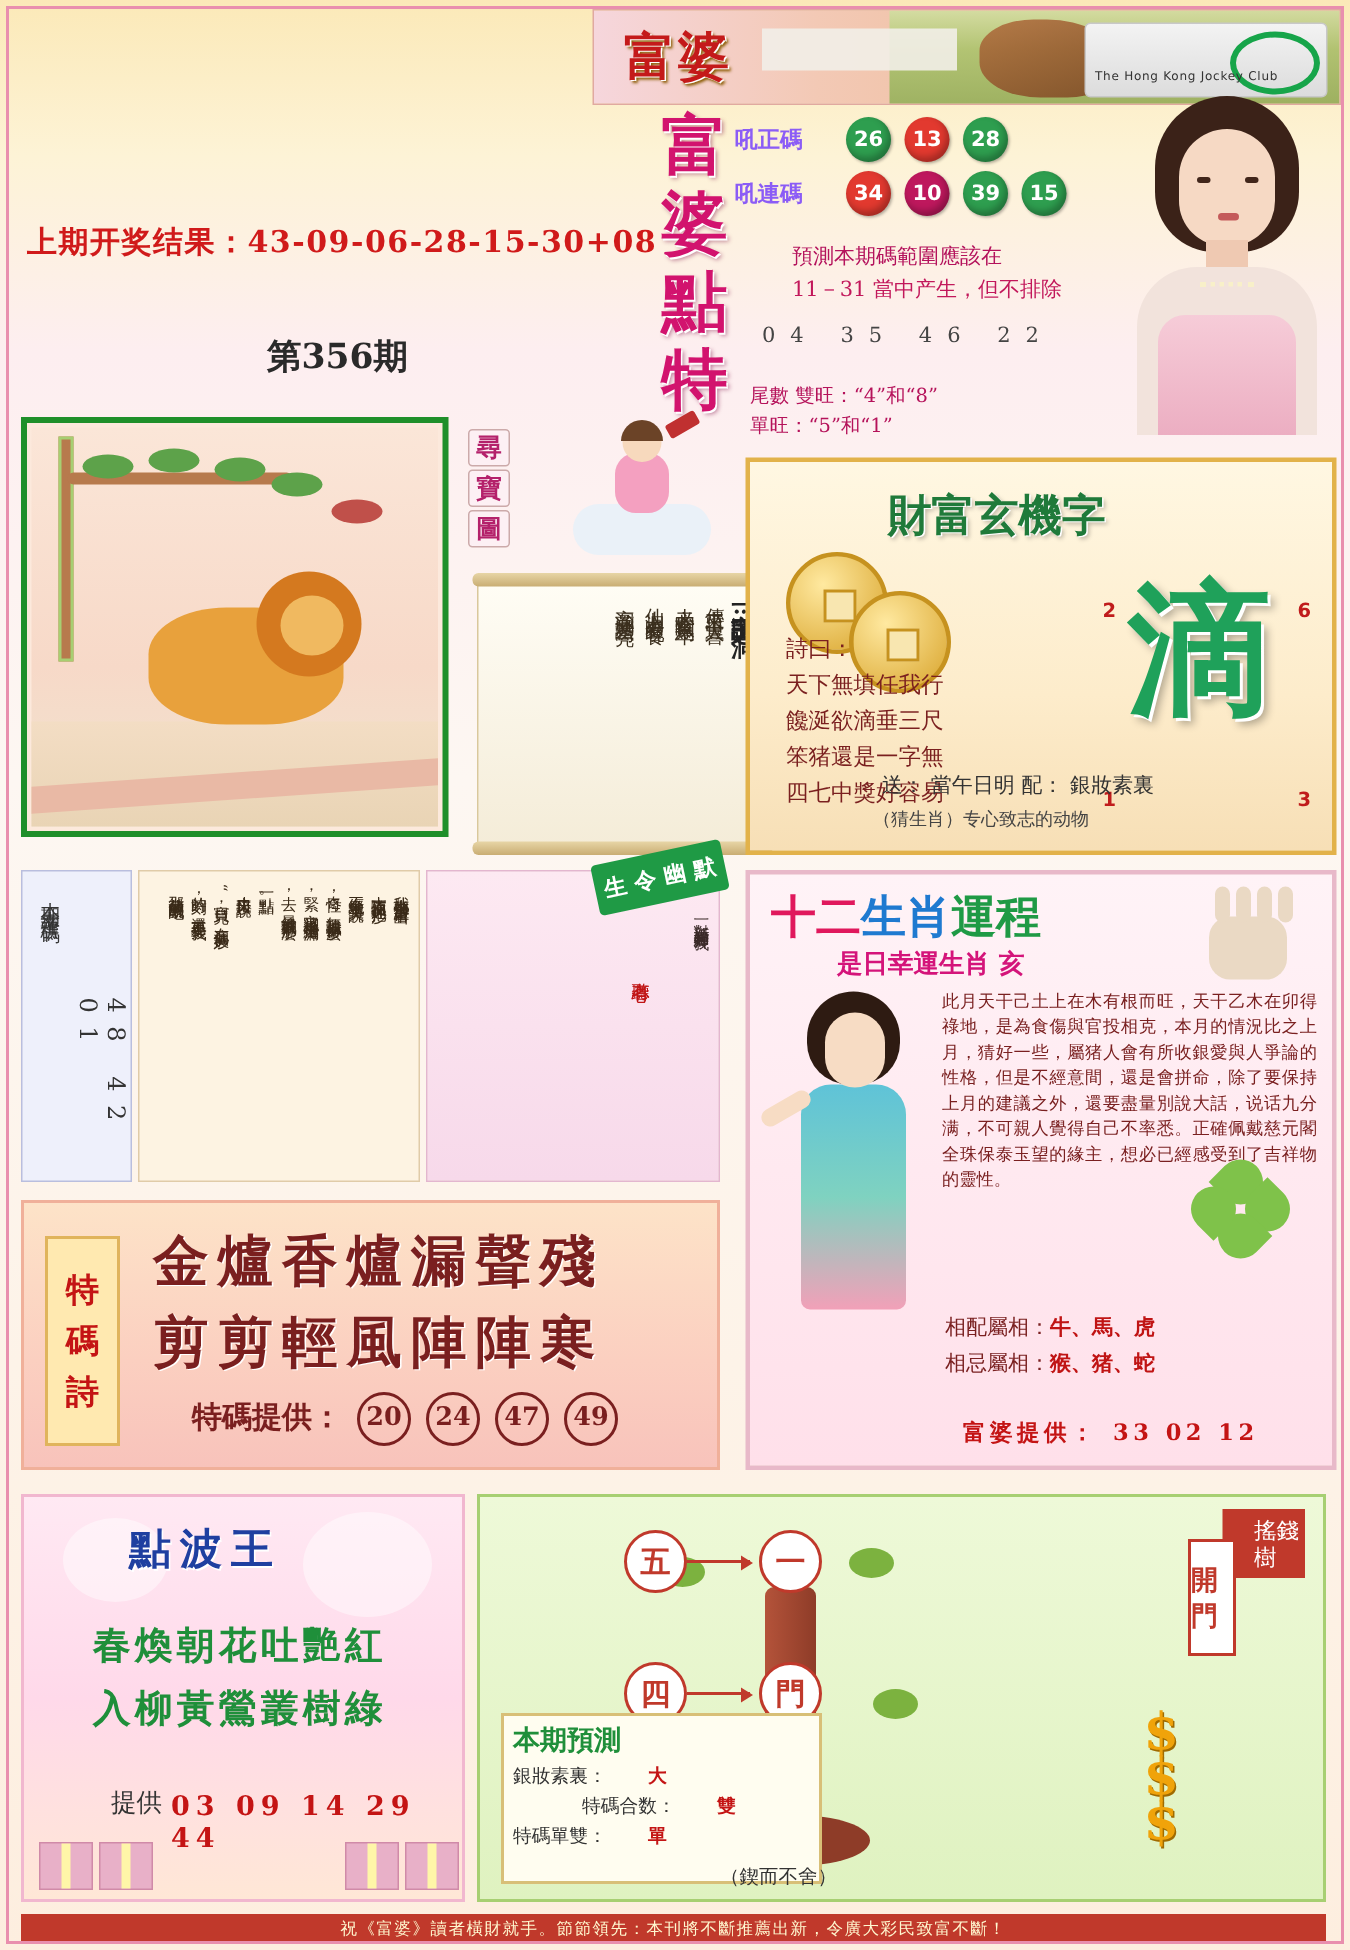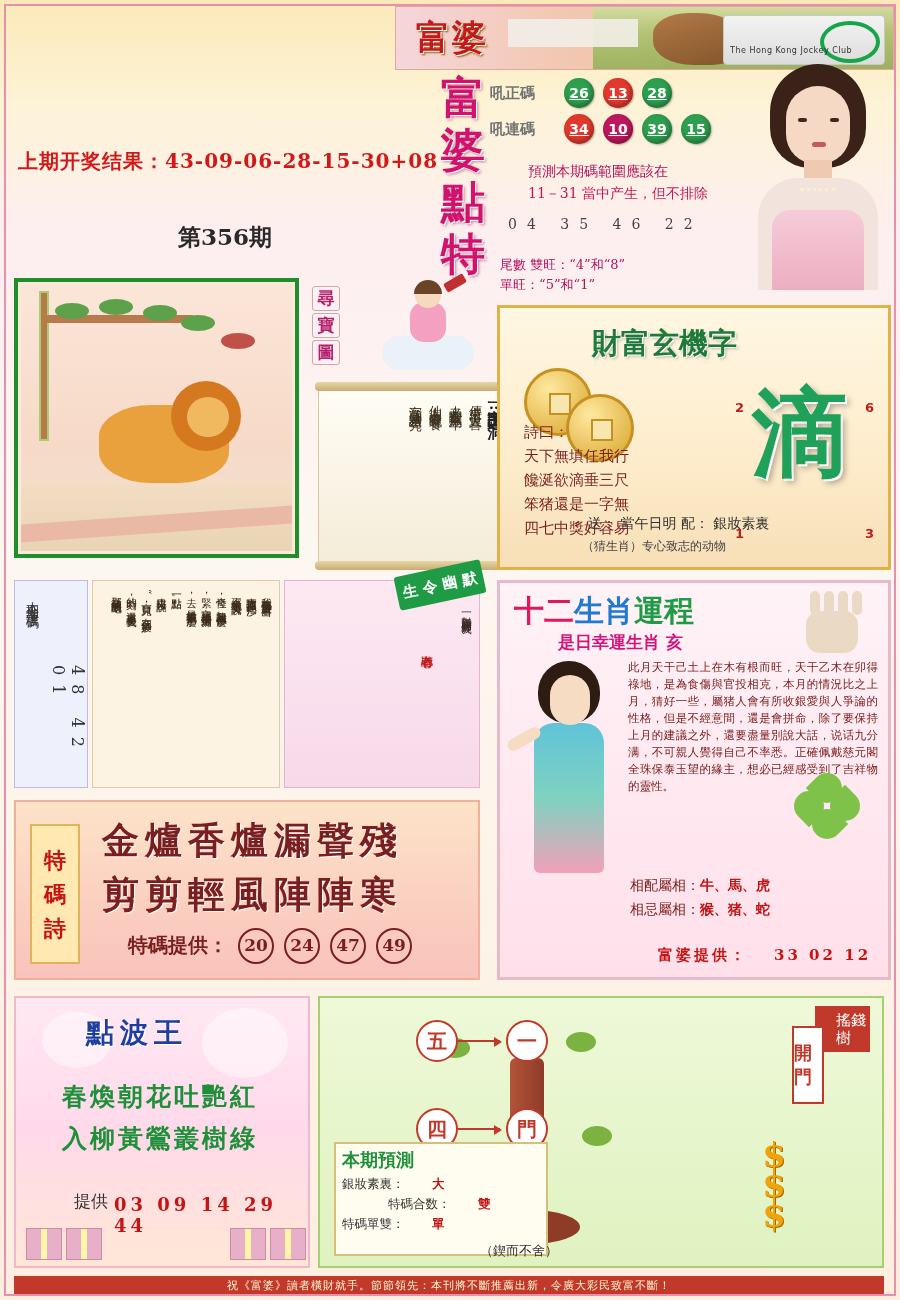--- a/index.html
+++ b/index.html
@@ -37,25 +37,25 @@
   
   .bigtitle{position:absolute;left:420px;top:72px;width:86px;height:220px;
      display:flex;flex-direction:column;align-items:center;justify-content:flex-start;}
   .bigtitle span{font-size:44px;font-weight:bold;color:#d2136e;line-height:52px;
      font-family:"DejaVu Serif","Liberation Serif",serif;
      text-shadow:1px 1px 0 #fff, 2px 2px 3px rgba(120,0,60,.45);}
 
   
   .numsblock{position:absolute;left:490px;top:78px;width:300px;}
   .numrow{display:flex;align-items:center;margin-bottom:6px;}
-  .numlabel{font-size:15px;color:#737373;font-weight:bold;width:74px;
+  .numlabel{font-size:15px;color:#8b5cf6;font-weight:bold;width:74px;
      font-family:"DejaVu Serif","Liberation Serif",serif;}
   .ball{width:30px;height:30px;border-radius:50%;color:#fff;font-size:14px;font-weight:bold;
      display:flex;align-items:center;justify-content:center;margin-right:9px;
-     box-shadow:inset -2px -3px 5px rgba(0,0,0,.28), 1px 1px 2px rgba(0,0,0,.3);text-decoration:underline;}
+     box-shadow:inset -2px -3px 5px rgba(0,0,0,.28), 1px 1px 2px rgba(0,0,0,.3);}
   .predtext{position:absolute;left:528px;top:160px;width:280px;font-size:14px;color:#b4125c;line-height:22px;
      font-family:"DejaVu Serif","Liberation Serif",serif;}
   .predtext .l2{color:#c2185b;}
   .predrow{position:absolute;left:508px;top:216px;font-size:14px;color:#444;letter-spacing:10px;
      font-family:"DejaVu Serif","Liberation Serif",serif;}
   .tailnote{position:absolute;left:500px;top:255px;font-size:13px;color:#b5125a;line-height:20px;
      font-family:"DejaVu Serif","Liberation Serif",serif;}
 
   
   .lady{position:absolute;left:742px;top:60px;width:152px;height:230px;overflow:hidden;}
@@ -141,21 +141,21 @@
   .hand-icon{position:absolute;right:12px;top:8px;width:80px;height:64px;}
   .hand-icon .palm{position:absolute;left:10px;top:20px;width:52px;height:42px;background:#ead9c4;border-radius:14px;}
   .hand-icon .f{position:absolute;width:10px;height:24px;background:#ead9c4;border-radius:5px;top:0;}
   .clover{position:absolute;right:24px;top:190px;width:70px;height:70px;}
   .clover i{position:absolute;width:30px;height:30px;background:#7fc24a;border-radius:50% 50% 50% 0;display:block;}
   .sx-match{position:absolute;left:130px;bottom:56px;font-size:14px;color:#7a2020;line-height:24px;
      font-family:"DejaVu Serif","Liberation Serif",serif;}
   .sx-match b{color:#c01414;}
   .sx-provide{position:absolute;left:132px;bottom:12px;font-size:15px;color:#7a2020;font-weight:bold;
      font-family:"DejaVu Serif","Liberation Serif",serif;}
-  .sx-provide span{color:#c41414;letter-spacing:3px;margin-left:26px;}
+  .sx-provide span{color:#c41414;letter-spacing:3px;margin-left:10px;}
 
   
   .luckybox{position:absolute;left:14px;top:580px;width:74px;height:208px;
      background:#eef0fb;border:1px solid #b9bede;box-sizing:border-box;}
   .luckybox .t{position:absolute;left:8px;top:10px;writing-mode:vertical-rl;font-size:13px;color:#333;letter-spacing:3px;
      font-family:"DejaVu Serif","Liberation Serif",serif;}
   .luckybox .n{position:absolute;left:34px;top:84px;writing-mode:vertical-rl;font-size:16px;color:#333;letter-spacing:9px;
      font-family:"DejaVu Serif","Liberation Serif",serif;}
 
   .storybox{position:absolute;left:92px;top:580px;width:188px;height:208px;

